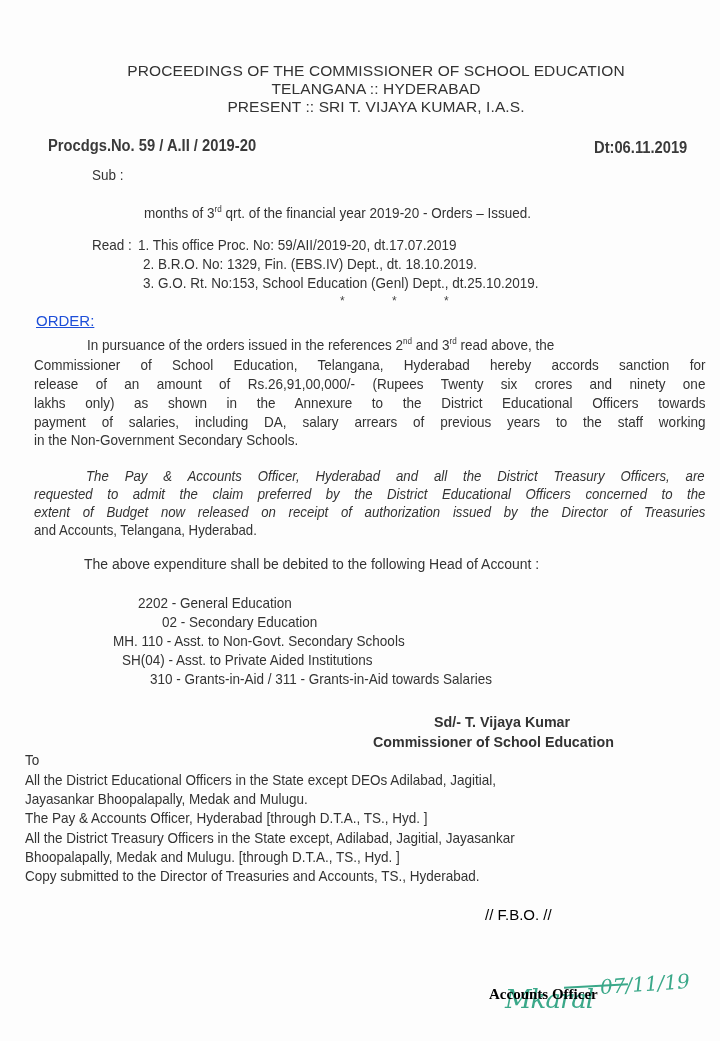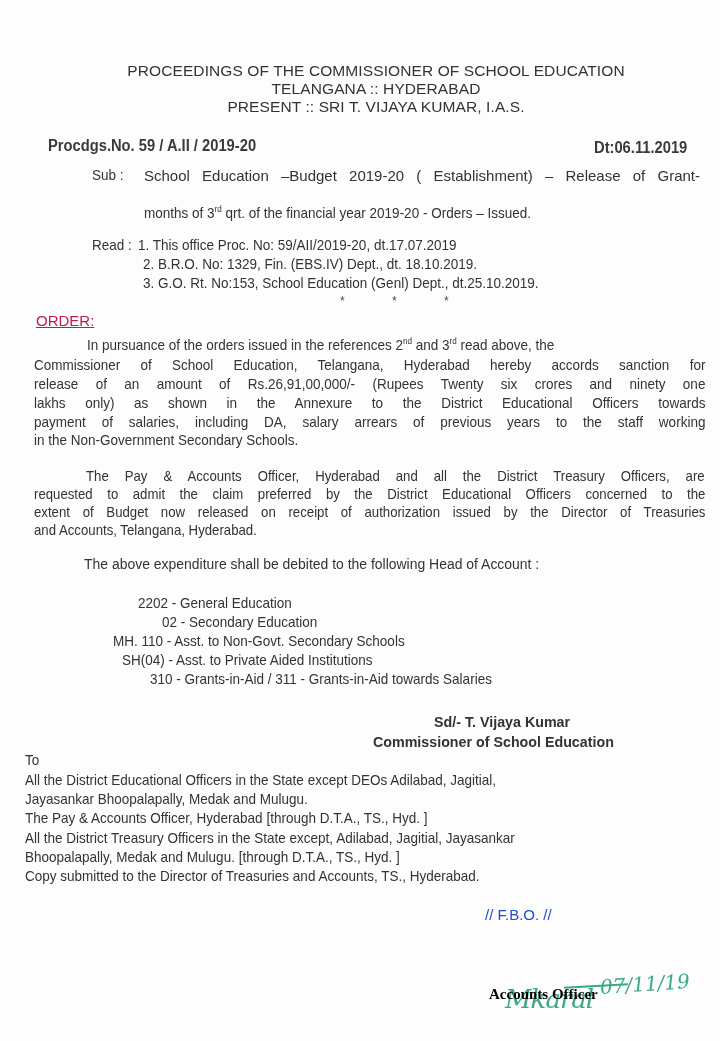--- a/index.html
+++ b/index.html
@@ -8,62 +8,61 @@
     font-family: "Liberation Sans", sans-serif; color: #2b2b2b;
   }
   .abs { position: absolute; white-space: nowrap; }
   .hdr { left: 0; width: 752px; text-align: center; font-size: 15.5px; color: #333; letter-spacing: 0.1px; }
   .procno { left: 48px; top: 137px; font-size: 16px; font-weight: bold; color: #3a3a3a; transform: scaleX(0.92); transform-origin: left; }
   .dt { left: 594px; top: 139px; font-size: 16px; font-weight: bold; color: #3a3a3a; transform: scaleX(0.92); transform-origin: left; }
   .txt { font-size: 15px; color: #333; transform: scaleX(0.9); transform-origin: left; }
   .just { position: absolute; font-size: 15px; color: #333; text-align: justify; text-align-last: justify; white-space: nowrap; overflow: visible; }
   .just span { display: block; }
   sup { font-size: 9px; vertical-align: super; line-height: 0; }
-  .order { left: 36px; top: 312px; font-size: 15px; text-decoration: underline; color: #be185d; }
+  .order { left: 36px; top: 312px; font-size: 15px; text-decoration: underline; color: #1d4ed8; }
   .stars { left: 340px; top: 294px; font-size: 12px; letter-spacing: 22px; color: #444; }
   .sig { font-weight: bold; font-size: 15.5px; color: #333; transform: scaleX(0.92); transform-origin: left; }
-  .fbo { left: 485px; top: 906px; font-size: 15px; color: #1d4ed8; }
+  .fbo { left: 485px; top: 906px; font-size: 15px; color: #000000; }
   .ao { left: 489px; top: 986px; font-family: "Liberation Serif", serif; font-weight: bold; font-size: 15px; color: #000000; }
   .initials { left: 505px; top: 984px; font-family: "DejaVu Serif", serif; font-style: italic; font-size: 26px; color: #3aa889; letter-spacing: -1px; }
   .idate { left: 600px; top: 972px; font-family: "DejaVu Serif", serif; font-style: italic; font-size: 20px; color: #3aa889; transform: rotate(-4deg); }
   .uline { left: 564px; top: 985px; width: 64px; height: 2px; background: #3aa889; transform: rotate(-3deg); }
 </style>
 </head>
 <body>
 
 <div class="abs hdr" style="top:62px;">PROCEEDINGS OF THE COMMISSIONER OF SCHOOL EDUCATION</div>
 <div class="abs hdr" style="top:80px;">TELANGANA :: HYDERABAD</div>
 <div class="abs hdr" style="top:98px;">PRESENT :: SRI T. VIJAYA KUMAR, I.A.S.</div>
 
 <div class="abs procno">Procdgs.No. 59 / A.II / 2019-20</div>
 <div class="abs dt">Dt:06.11.2019</div>
 
 <div class="abs txt" style="left:92px; top:166px;">Sub :</div>
 <div class="just" style="left:144px; top:166px; width:556px; line-height:19px;">
-  <span>School Education –Budget 2019-20 ( Establishment) – Release of Grant-</span>
 </div>
 <div class="abs txt" style="left:144px; top:204px;"><span>months of 3</span><sup>rd</sup><span> qrt. of the financial year 2019-20 - Orders – Issued.</span></div>
 
 <div class="abs txt" style="left:92px; top:236px;">Read :</div>
 <div class="abs txt" style="left:138px; top:236px;">1. This office Proc. No: 59/AII/2019-20, dt.17.07.2019</div>
 <div class="abs txt" style="left:143px; top:255px;">2. B.R.O. No: 1329, Fin. (EBS.IV) Dept., dt. 18.10.2019.</div>
 <div class="abs txt" style="left:143px; top:274px;">3. G.O. Rt. No:153, School Education (Genl) Dept., dt.25.10.2019.</div>
 <div class="abs stars">* * *</div>
 
 <div class="abs order">ORDER:</div>
 <div class="abs txt" style="left:87px; top:336px; width:690px; transform:scaleX(0.9);"><span>In pursuance of the orders issued in the references 2</span><sup>nd</sup><span> and 3</span><sup>rd</sup><span> read above, the</span></div>
 <div class="just" style="left:34px; top:355px; width:672px; line-height:19px; font-size:15px;">
   <span style="transform:scaleX(0.9); transform-origin:left; width:746px;">Commissioner of School Education, Telangana, Hyderabad hereby accords sanction for</span>
   <span style="transform:scaleX(0.9); transform-origin:left; width:746px;">release of an amount of Rs.26,91,00,000/- (Rupees Twenty six crores and ninety one</span>
   <span style="transform:scaleX(0.9); transform-origin:left; width:746px;">lakhs only) as shown in the Annexure to the District Educational Officers towards</span>
   <span style="transform:scaleX(0.9); transform-origin:left; width:746px;">payment of salaries, including DA, salary arrears of previous years to the staff working</span>
 </div>
 <div class="abs txt" style="left:34px; top:431px;">in the Non-Government Secondary Schools.</div>
 
-<div class="just" style="left:34px; top:467px; width:672px; line-height:18px;">
+<div class="just" style="left:34px; top:467px; width:672px; line-height:18px;font-style:italic;">
   <span style="transform:scaleX(0.88); transform-origin:left; width:711px; margin-left:52px; width:703px;">The  Pay &amp; Accounts Officer, Hyderabad and all the District  Treasury Officers, are</span>
   <span style="transform:scaleX(0.88); transform-origin:left; width:763px;">requested to admit the claim preferred by the District Educational Officers concerned to the</span>
   <span style="transform:scaleX(0.88); transform-origin:left; width:763px;">extent of Budget now released on receipt of authorization issued by the Director of Treasuries</span>
 </div>
 <div class="abs txt" style="left:34px; top:521px; transform:scaleX(0.88);">and Accounts, Telangana, Hyderabad.</div>
 
 <div class="abs txt" style="left:84px; top:555px; font-size:15.5px;">The above expenditure shall be debited to the following Head of Account :</div>
 
 <div class="abs txt" style="left:138px; top:594px;">2202 - General Education</div>
 <div class="abs txt" style="left:162px; top:613px;">02 - Secondary Education</div>

